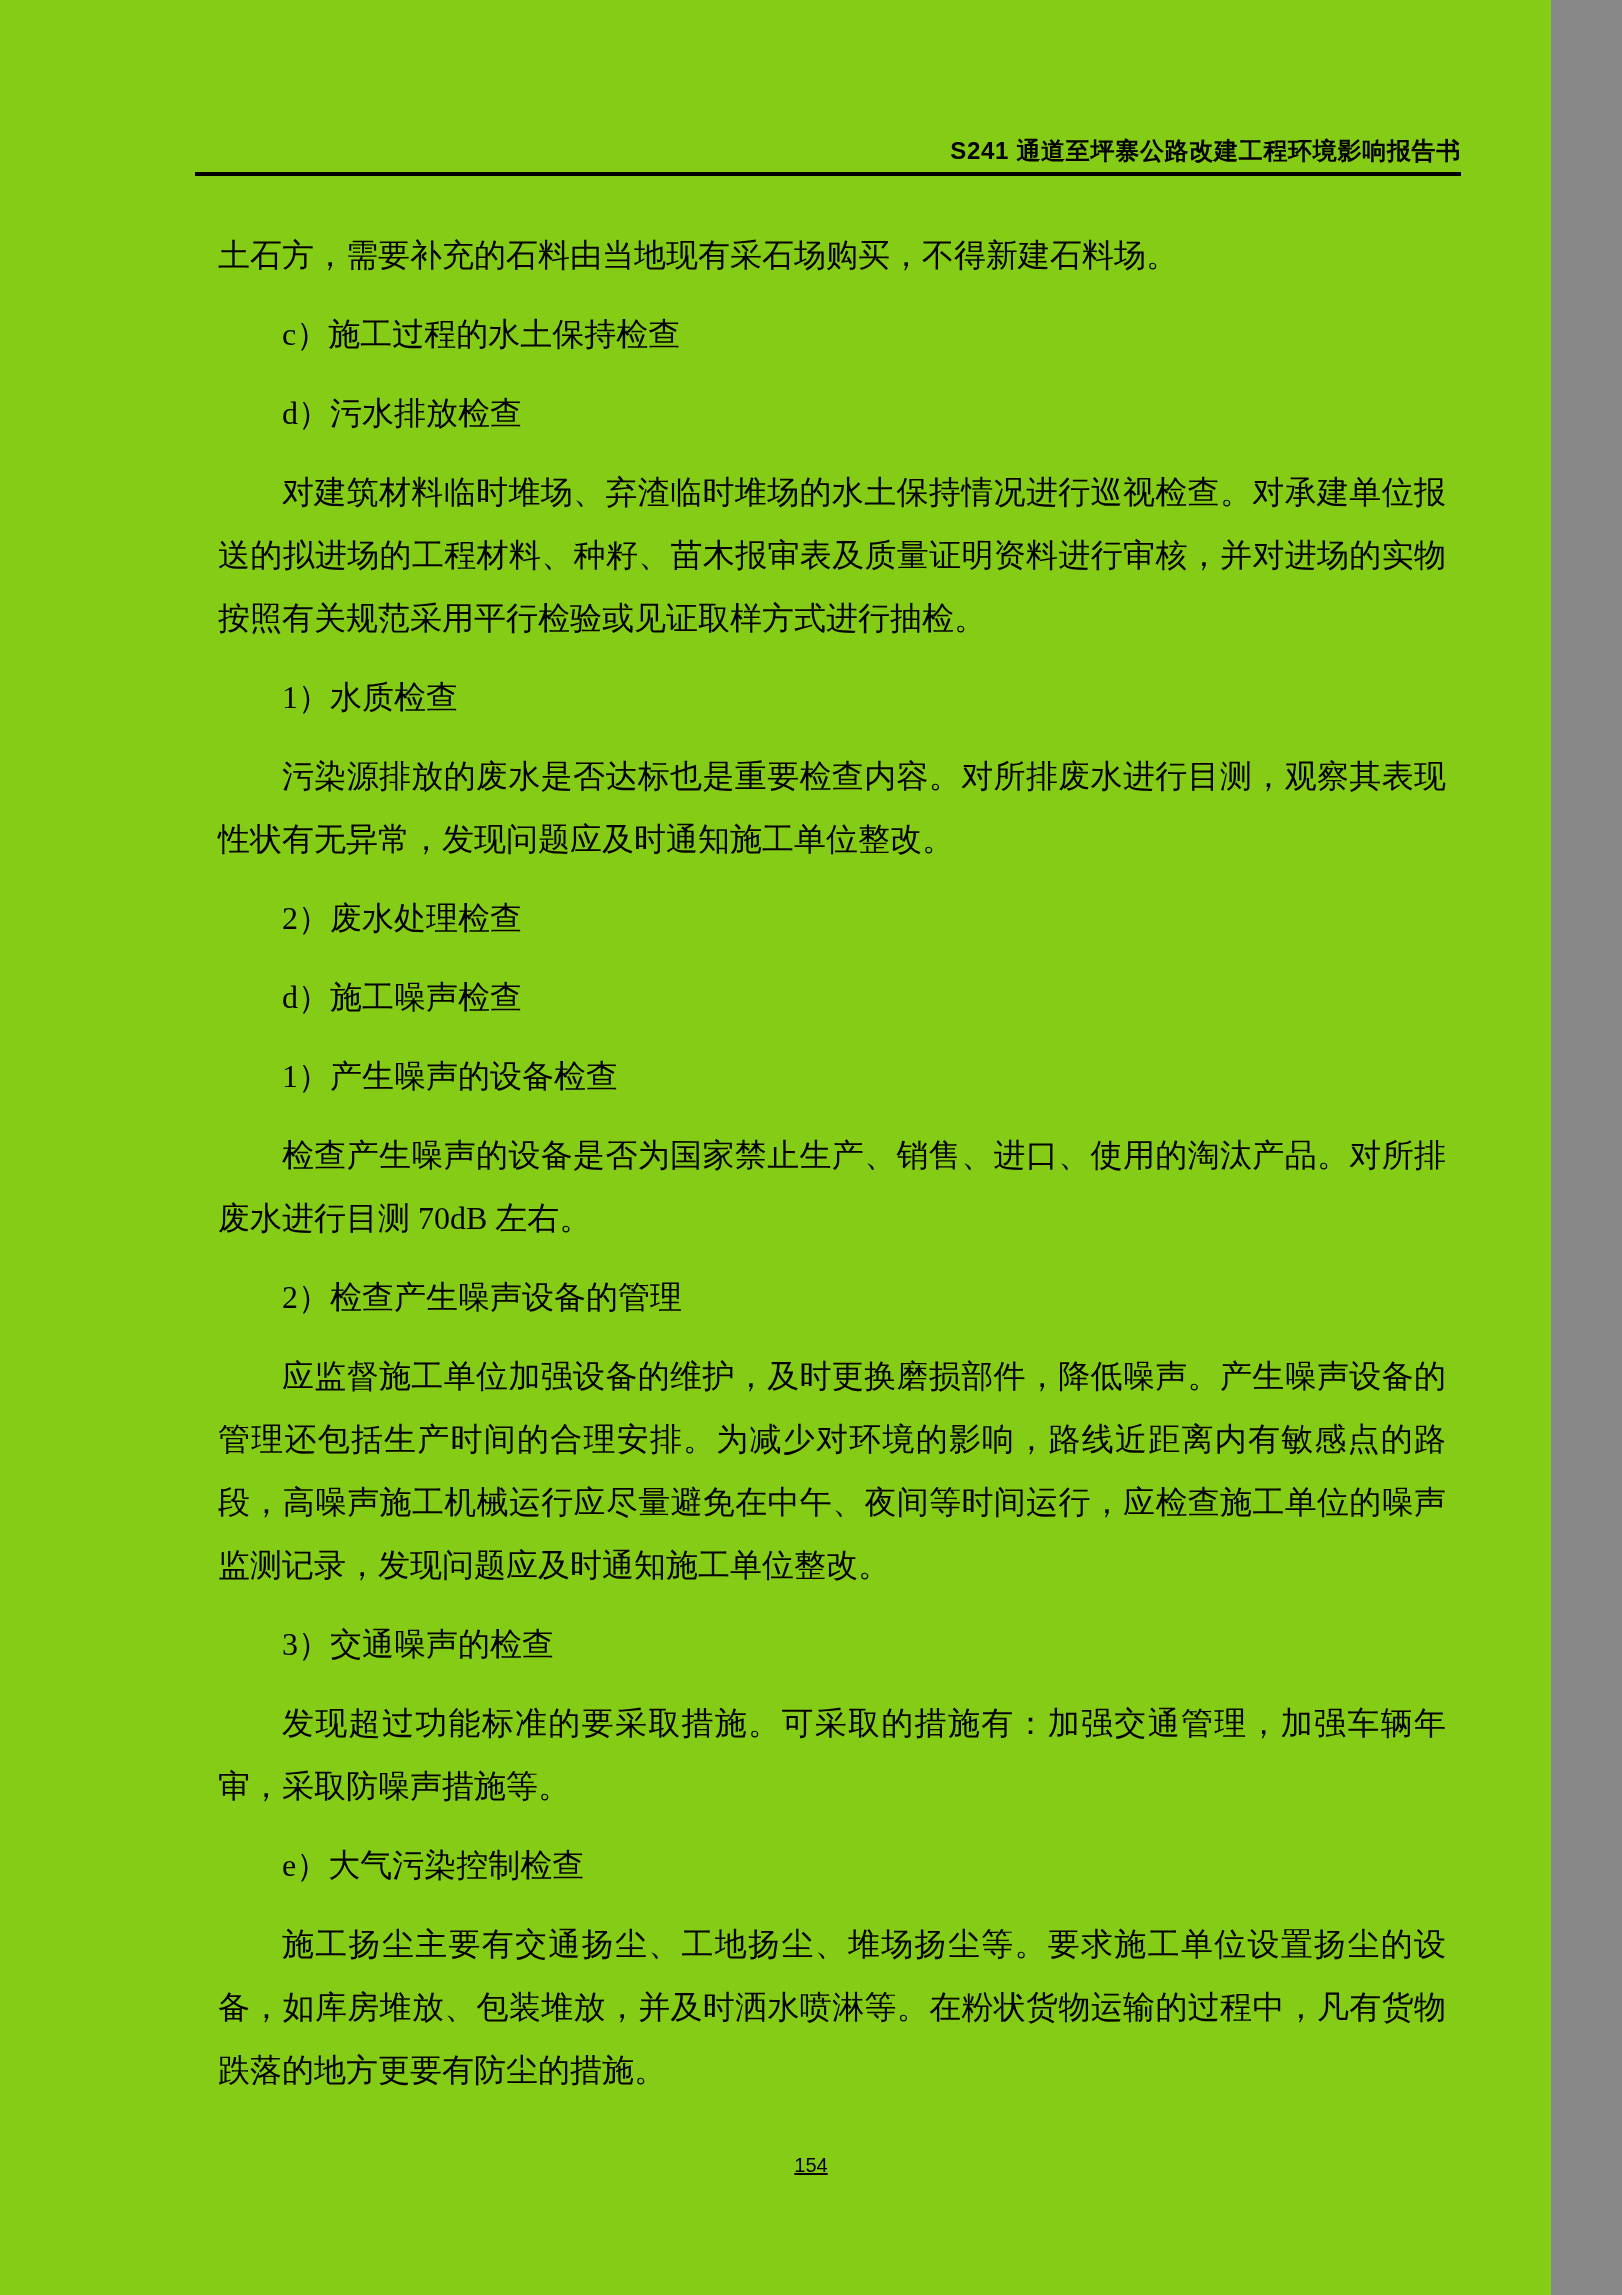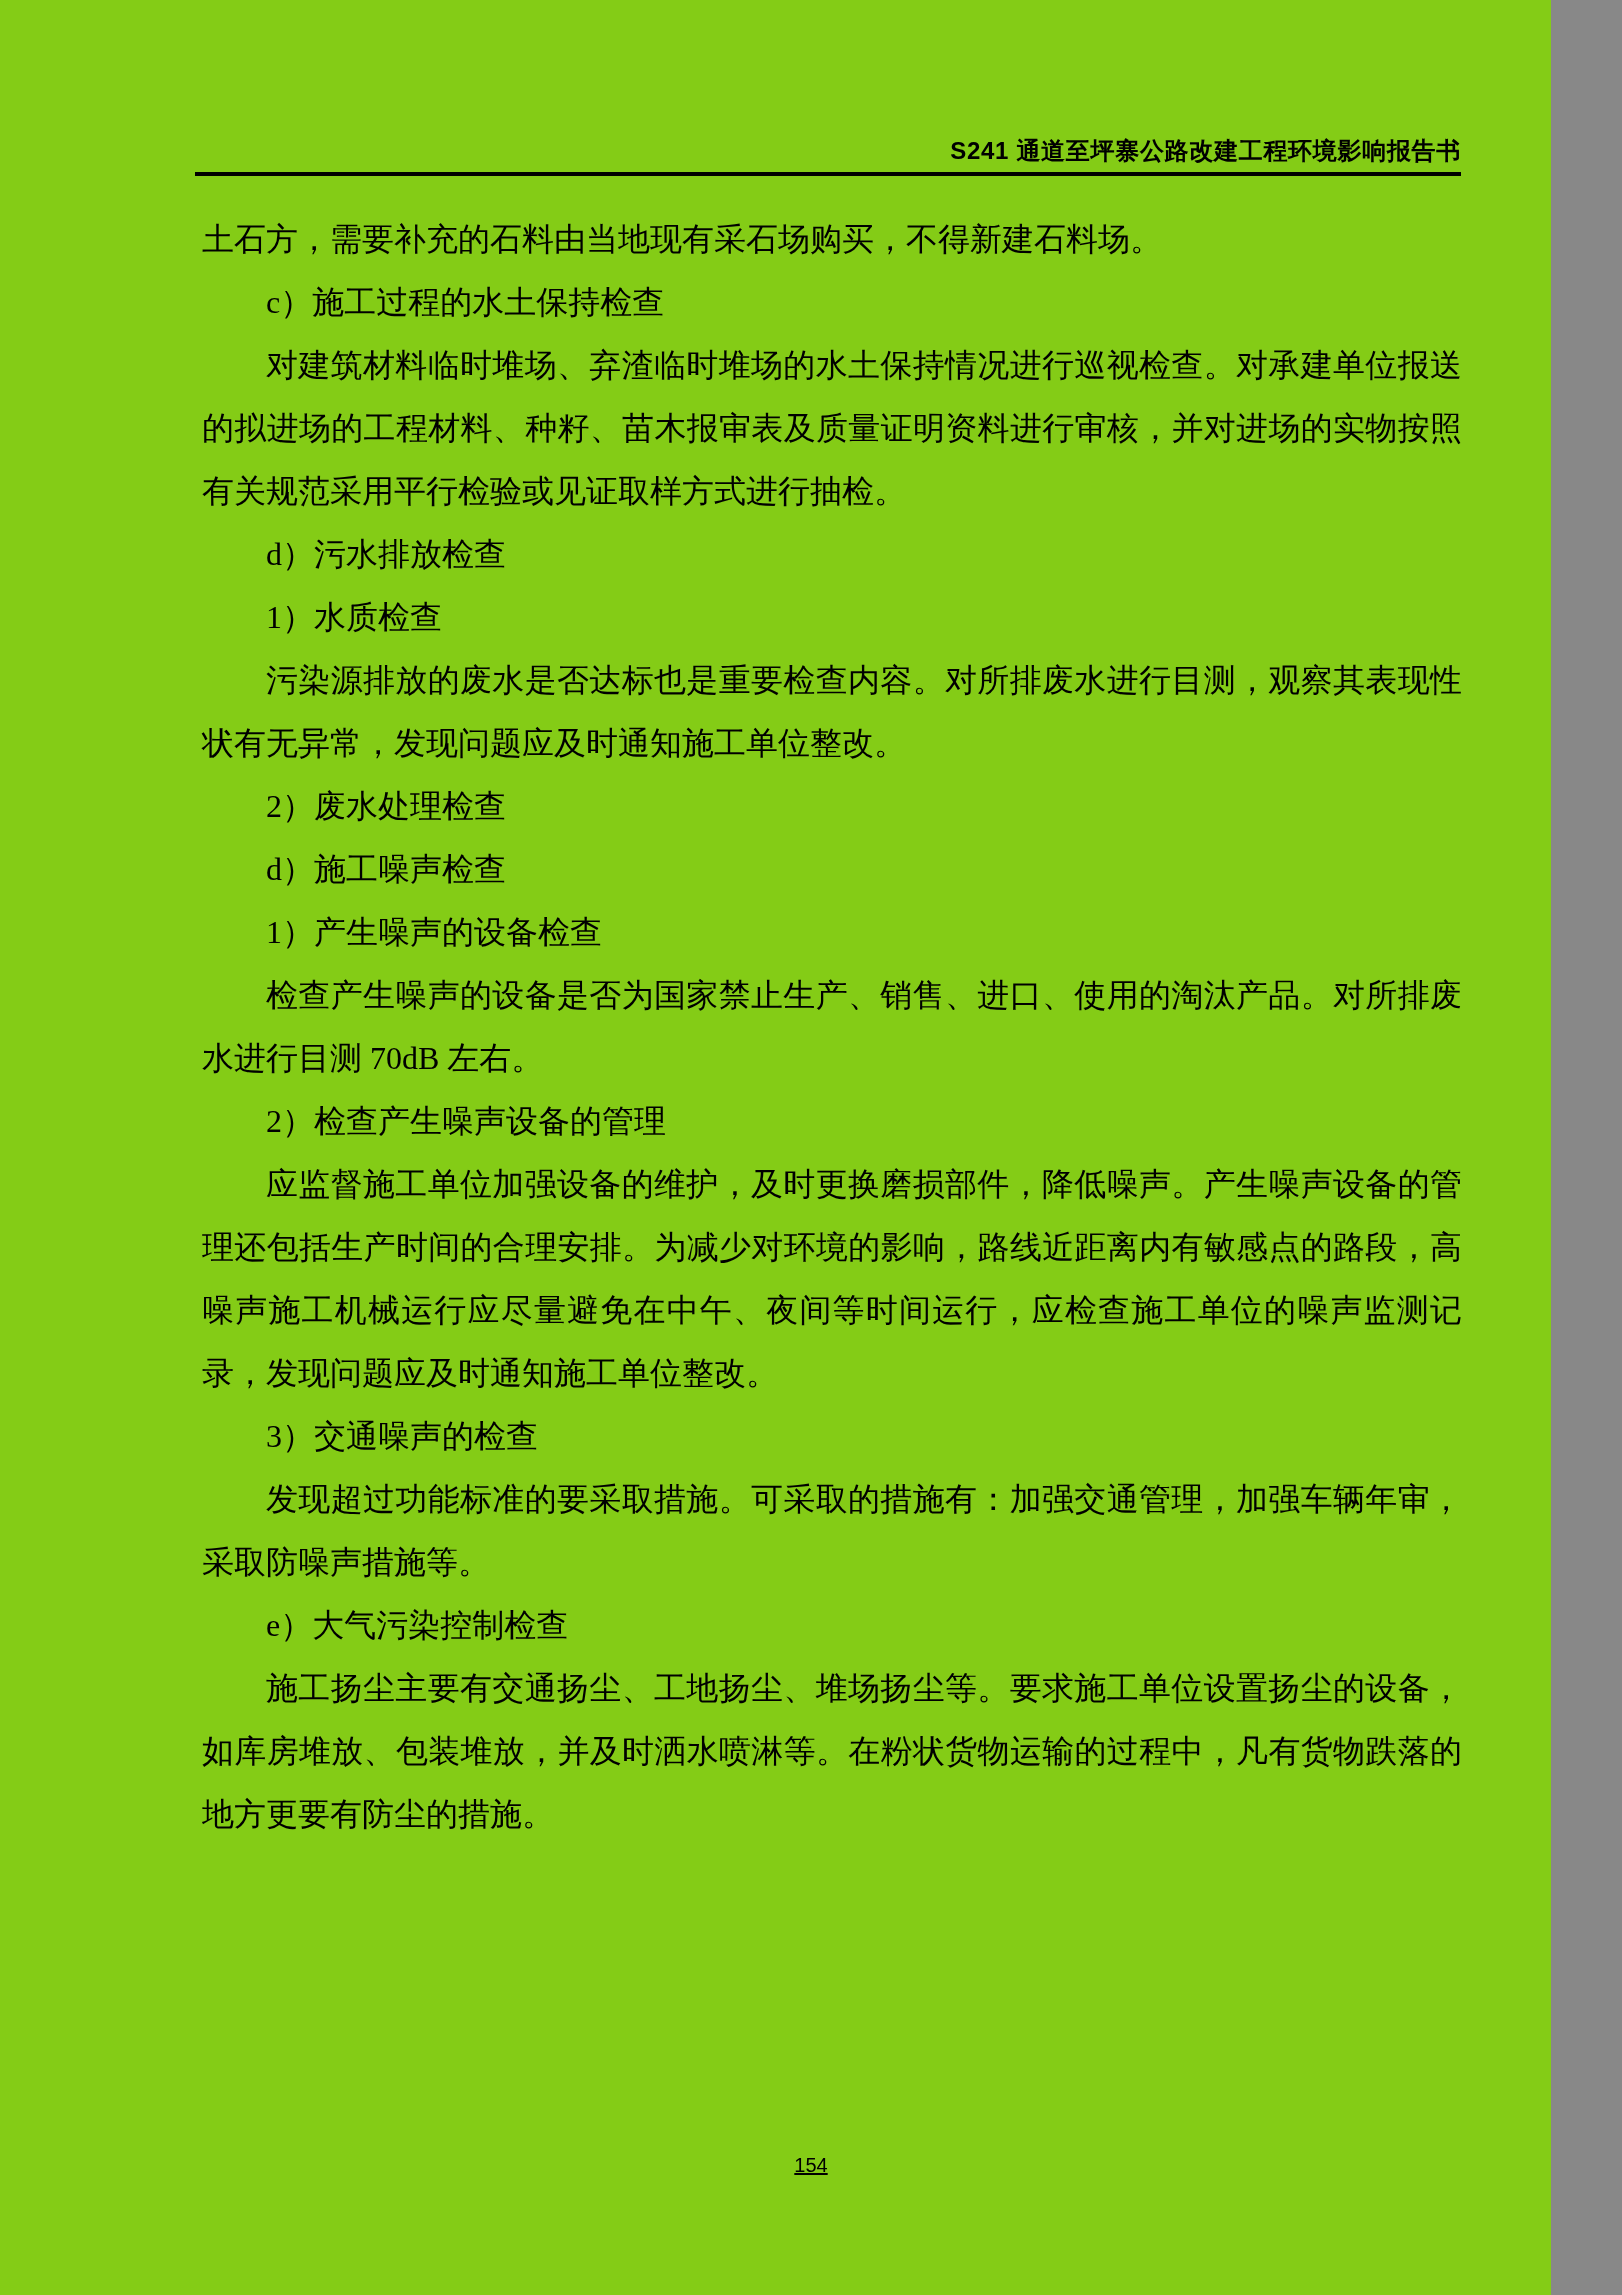--- a/index.html
+++ b/index.html
@@ -41,21 +41,21 @@
     position: absolute;
     left: 202px;
     top: 208px;
     width: 1260px;
     font-size: 32px;
     line-height: 63px;
     text-align: justify;
     text-justify: inter-ideograph;
   }
   .content p {
-    margin: 0;
+    margin: 16px;
     padding: 0;
     text-indent: 2em;
   }
   .content p.no-indent {
     text-indent: 0;
   }
   .page-number {
     position: absolute;
     left: 0;
     top: 2152px;
@@ -71,22 +71,22 @@
 <body>
 
 <div class="page">
 
   <div class="header">S241 通道至坪寨公路改建工程环境影响报告书</div>
   <div class="header-rule"></div>
 
   <div class="content">
     <p class="no-indent">土石方，需要补充的石料由当地现有采石场购买，不得新建石料场。</p>
     <p>c）施工过程的水土保持检查</p>
+    <p>d）污水排放检查</p>
     <p>对建筑材料临时堆场、弃渣临时堆场的水土保持情况进行巡视检查。对承建单位报送的拟进场的工程材料、种籽、苗木报审表及质量证明资料进行审核，并对进场的实物按照有关规范采用平行检验或见证取样方式进行抽检。</p>
-    <p>d）污水排放检查</p>
     <p>1）水质检查</p>
     <p>污染源排放的废水是否达标也是重要检查内容。对所排废水进行目测，观察其表现性状有无异常，发现问题应及时通知施工单位整改。</p>
     <p>2）废水处理检查</p>
     <p>d）施工噪声检查</p>
     <p>1）产生噪声的设备检查</p>
     <p>检查产生噪声的设备是否为国家禁止生产、销售、进口、使用的淘汰产品。对所排废水进行目测 70dB 左右。</p>
     <p>2）检查产生噪声设备的管理</p>
     <p>应监督施工单位加强设备的维护，及时更换磨损部件，降低噪声。产生噪声设备的管理还包括生产时间的合理安排。为减少对环境的影响，路线近距离内有敏感点的路段，高噪声施工机械运行应尽量避免在中午、夜间等时间运行，应检查施工单位的噪声监测记录，发现问题应及时通知施工单位整改。</p>
     <p>3）交通噪声的检查</p>
     <p>发现超过功能标准的要采取措施。可采取的措施有：加强交通管理，加强车辆年审，采取防噪声措施等。</p>

